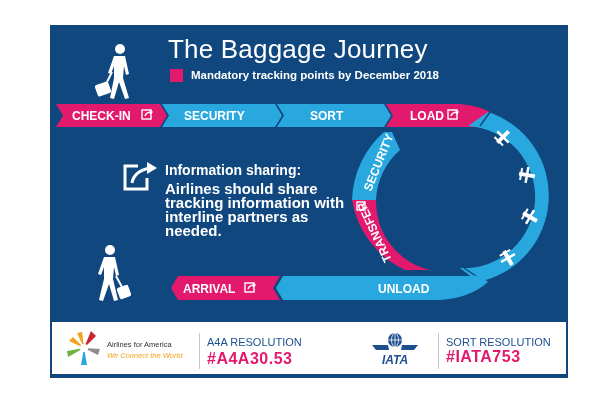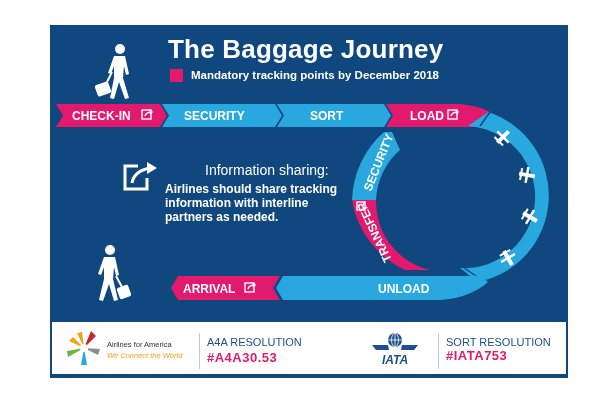--- a/index.html
+++ b/index.html
@@ -1,27 +1,27 @@
 <!DOCTYPE html>
 <html><head>
 <meta charset="utf-8">
 <style>
   html, body { margin: 0; padding: 0; background: #ffffff; }
   body { width: 600px; height: 400px; position: relative; overflow: hidden; font-family: "Liberation Sans", sans-serif; }
   .card { position: absolute; left: 50px; top: 25px; width: 518px; height: 353px; background: #0f477e; }
   .footer { position: absolute; left: 52px; top: 322px; width: 514px; height: 52px; background: #ffffff; }
-  .title { position: absolute; left: 168px; top: 34px; font-size: 26px; font-weight: bold; color: #ffffff; letter-spacing: 0.2px; }
+  .title { position: absolute; left: 168px; top: 34px; font-size: 26px; font-weight: normal; color: #ffffff; letter-spacing: 0.2px; }
   .legend-box { position: absolute; left: 170px; top: 69px; width: 13px; height: 13px; background: #e3196d; }
   .legend-text { position: absolute; left: 191px; top: 69px; font-size: 11.5px; font-weight: bold; color: #ffffff; }
   svg.diagram { position: absolute; left: 0; top: 0; }
   .lbl { font-family: "Liberation Sans", sans-serif; font-weight: bold; fill: #ffffff; font-size: 12px; }
-  .info-title { position: absolute; left: 165px; top: 162px; font-size: 14px; font-weight: normal; color: #ffffff; margin-left: 40px; }
-  .info-body { position: absolute; left: 165px; top: 182px; width: 190px; font-size: 12px; font-weight: bold; color: #ffffff; line-height: 14px; }
+  .info-title { position: absolute; left: 165px; top: 162px; font-size: 14px; font-weight: bold; color: #ffffff; }
+  .info-body { position: absolute; left: 165px; top: 182px; width: 190px; font-size: 15px; font-weight: bold; color: #ffffff; line-height: 14px; }
   .res-label { position: absolute; font-size: 11px; font-weight: normal; color: #1e4f8f; }
-  .res-code { position: absolute; font-size: 13px; font-weight: bold; color: #e3196d; letter-spacing: 0.5px; }
+  .res-code { position: absolute; font-size: 16px; font-weight: bold; color: #e3196d; letter-spacing: 0.5px; }
   .divider { position: absolute; width: 1px; height: 36px; top: 333px; background: #c8c8c8; }
   .a4a-name { position: absolute; left: 107px; top: 340px; font-size: 7.5px; font-weight: normal; color: #333333; }
   .a4a-tag { position: absolute; left: 107px; top: 351px; font-size: 7.5px; color: #f2a21d; font-style: italic; }
 </style>
 </head>
 <body>
 
 <div class="card"></div>
 
 <div class="title">The Baggage Journey</div>

